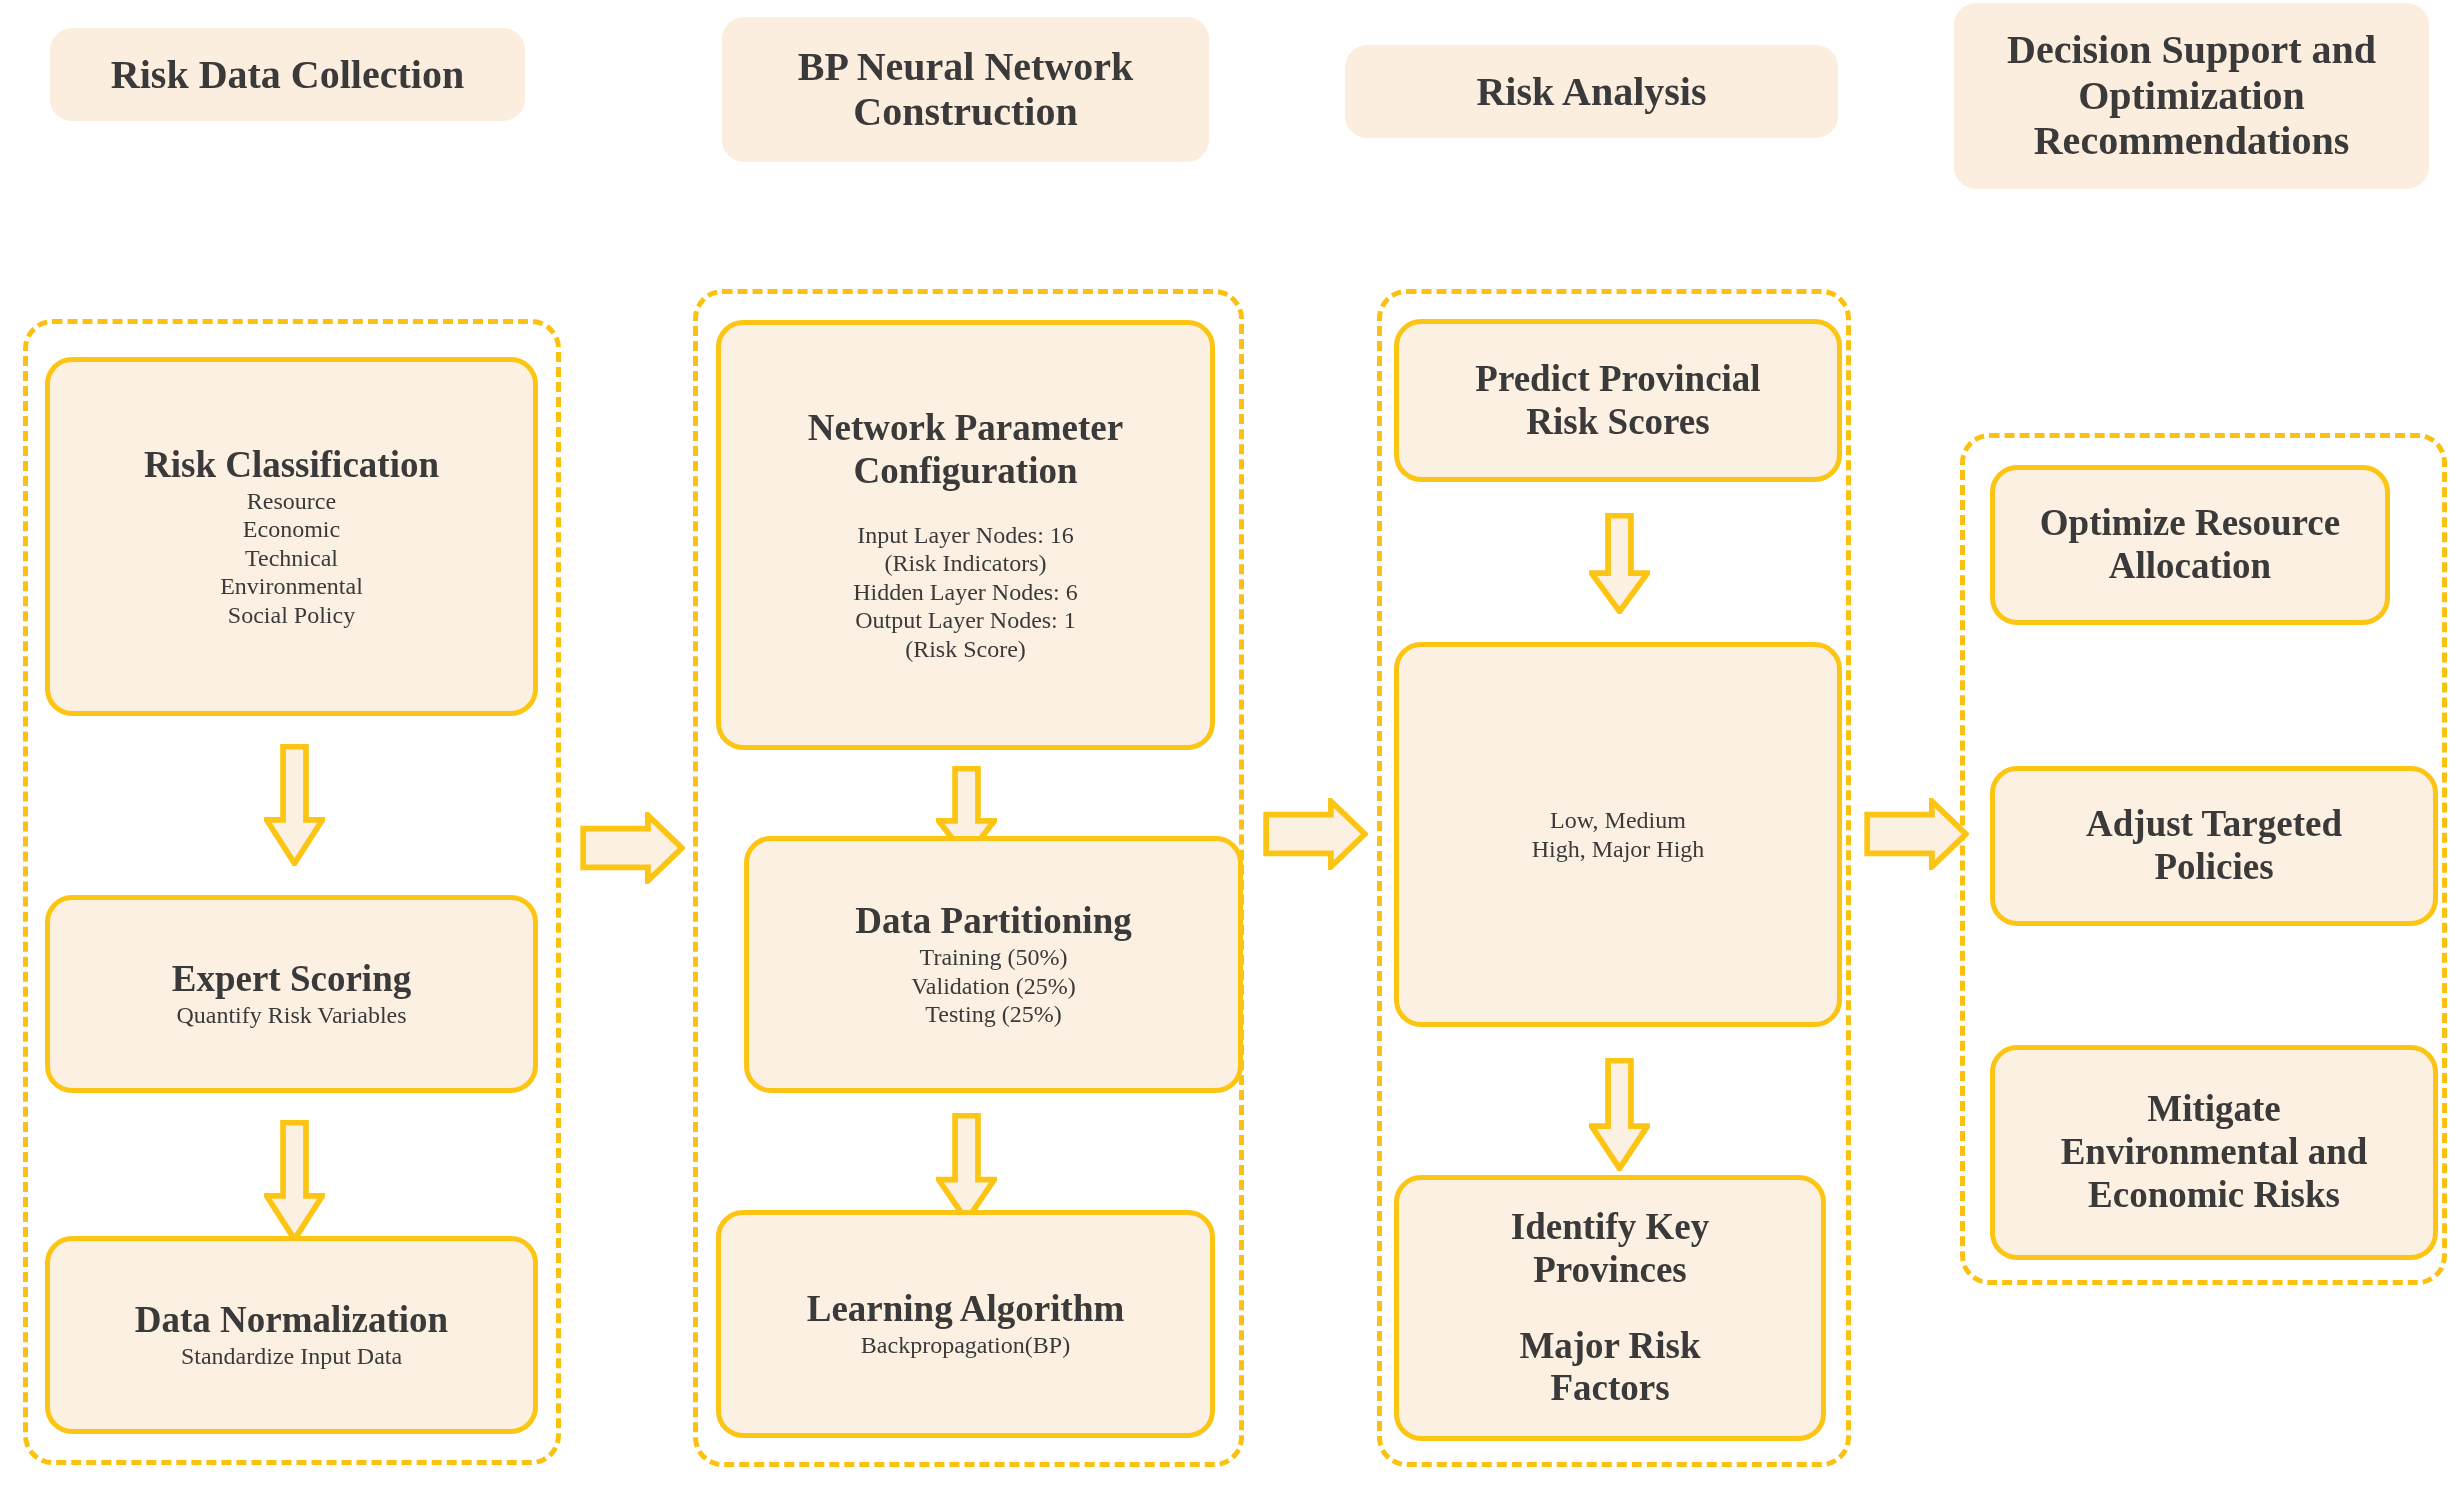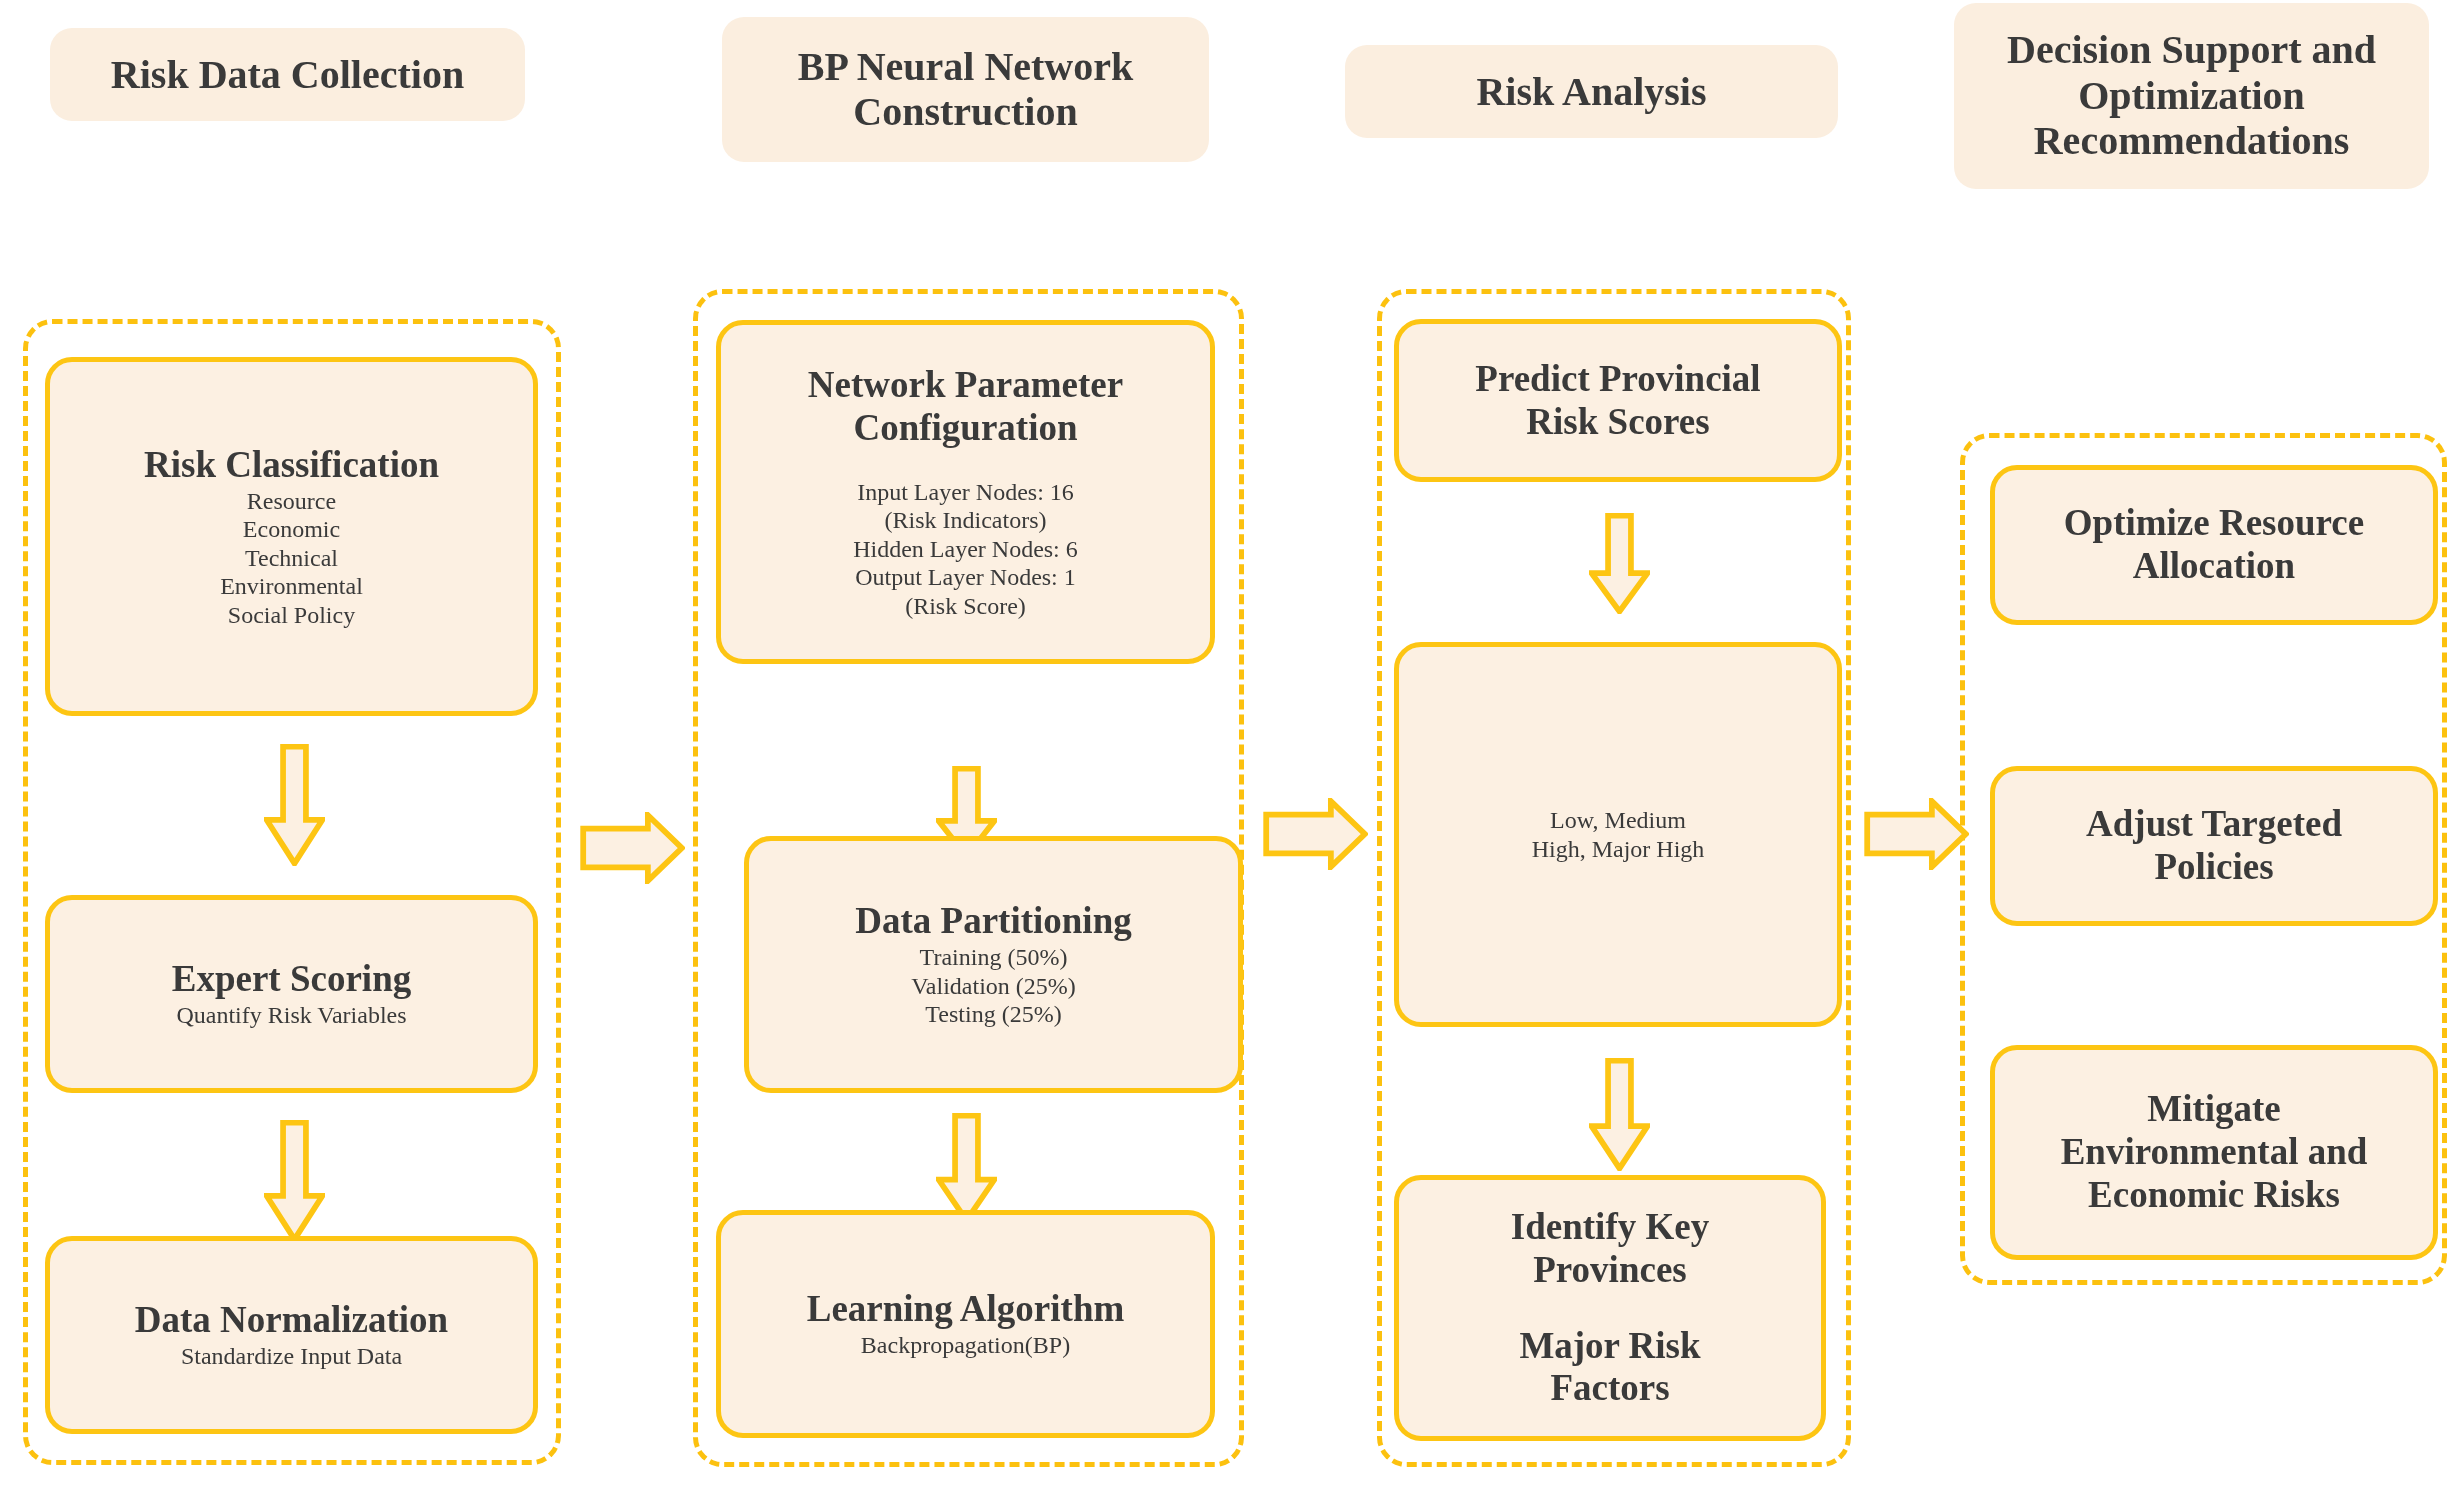--- a/index.html
+++ b/index.html
@@ -127,21 +127,21 @@
     <svg viewBox="0 0 96 190" preserveAspectRatio="none">
       <polygon points="30,4 66,4 66,118 92,118 48,186 4,118 30,118" fill="#FCF0E2" stroke="#FDC513" stroke-width="9" stroke-linejoin="miter"></polygon>
     </svg>
   </div>
 
   <div class="node" style="left:45px;top:1236px;width:493px;height:198px;">
     <div class="ttl">Data Normalization</div>
     <div class="sub">Standardize Input Data</div>
   </div>
 
-  <div class="node" style="left:716px;top:320px;width:499px;height:344px;gap:28px;">
+  <div class="node" style="left:716px;top:320px;width:499px;height:430px;gap:28px;">
     <div class="ttl">Network Parameter
 Configuration</div>
     <div class="sub">Input Layer Nodes: 16
 (Risk Indicators)
 Hidden Layer Nodes: 6
 Output Layer Nodes: 1
 (Risk Score)</div>
   </div>
 
   <div class="arrow-down" style="left:936px;top:766px;width:61px;height:93px;">
@@ -191,21 +191,21 @@
   </div>
 
   <div class="node" style="left:1394px;top:1175px;width:432px;height:266px;">
     <div class="ttl">Identify Key
 Provinces</div>
     <div class="gap"></div>
     <div class="ttl">Major Risk
 Factors</div>
   </div>
 
-  <div class="node" style="left:1990px;top:465px;width:448px;height:160px;">
+  <div class="node" style="left:1990px;top:465px;width:400px;height:160px;">
     <div class="ttl">Optimize Resource
 Allocation</div>
   </div>
 
   <div class="node" style="left:1990px;top:766px;width:448px;height:160px;">
     <div class="ttl">Adjust Targeted
 Policies</div>
   </div>
 
   <div class="node" style="left:1990px;top:1045px;width:448px;height:215px;">

